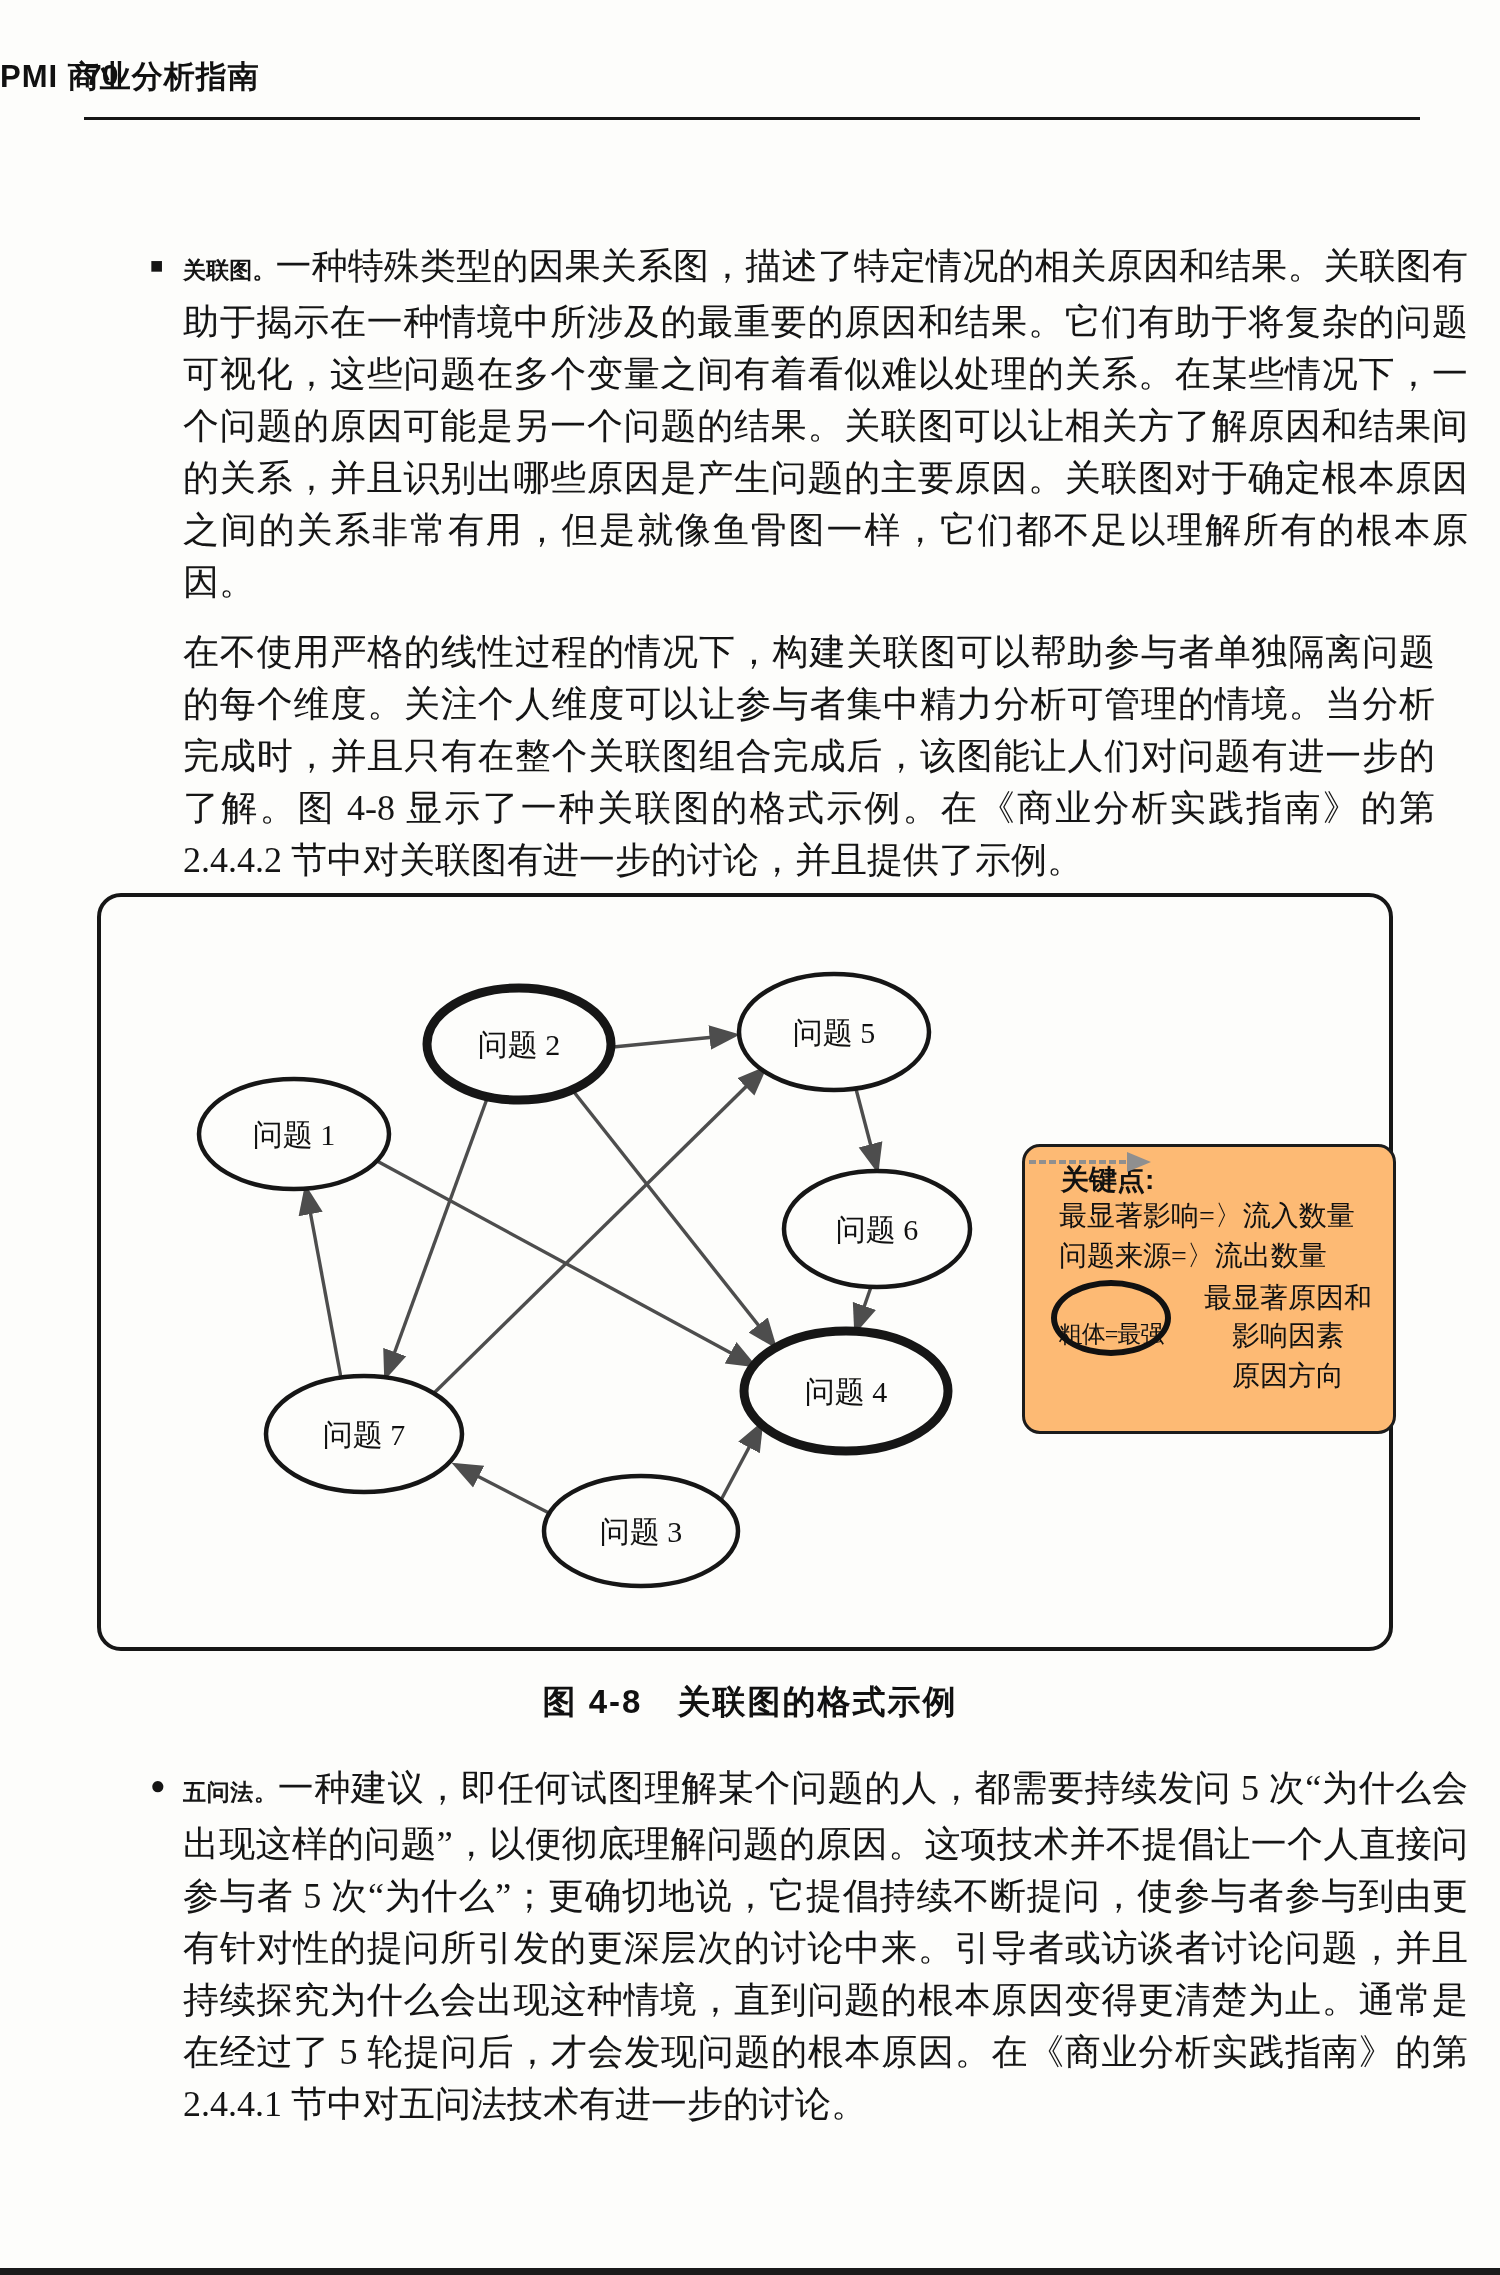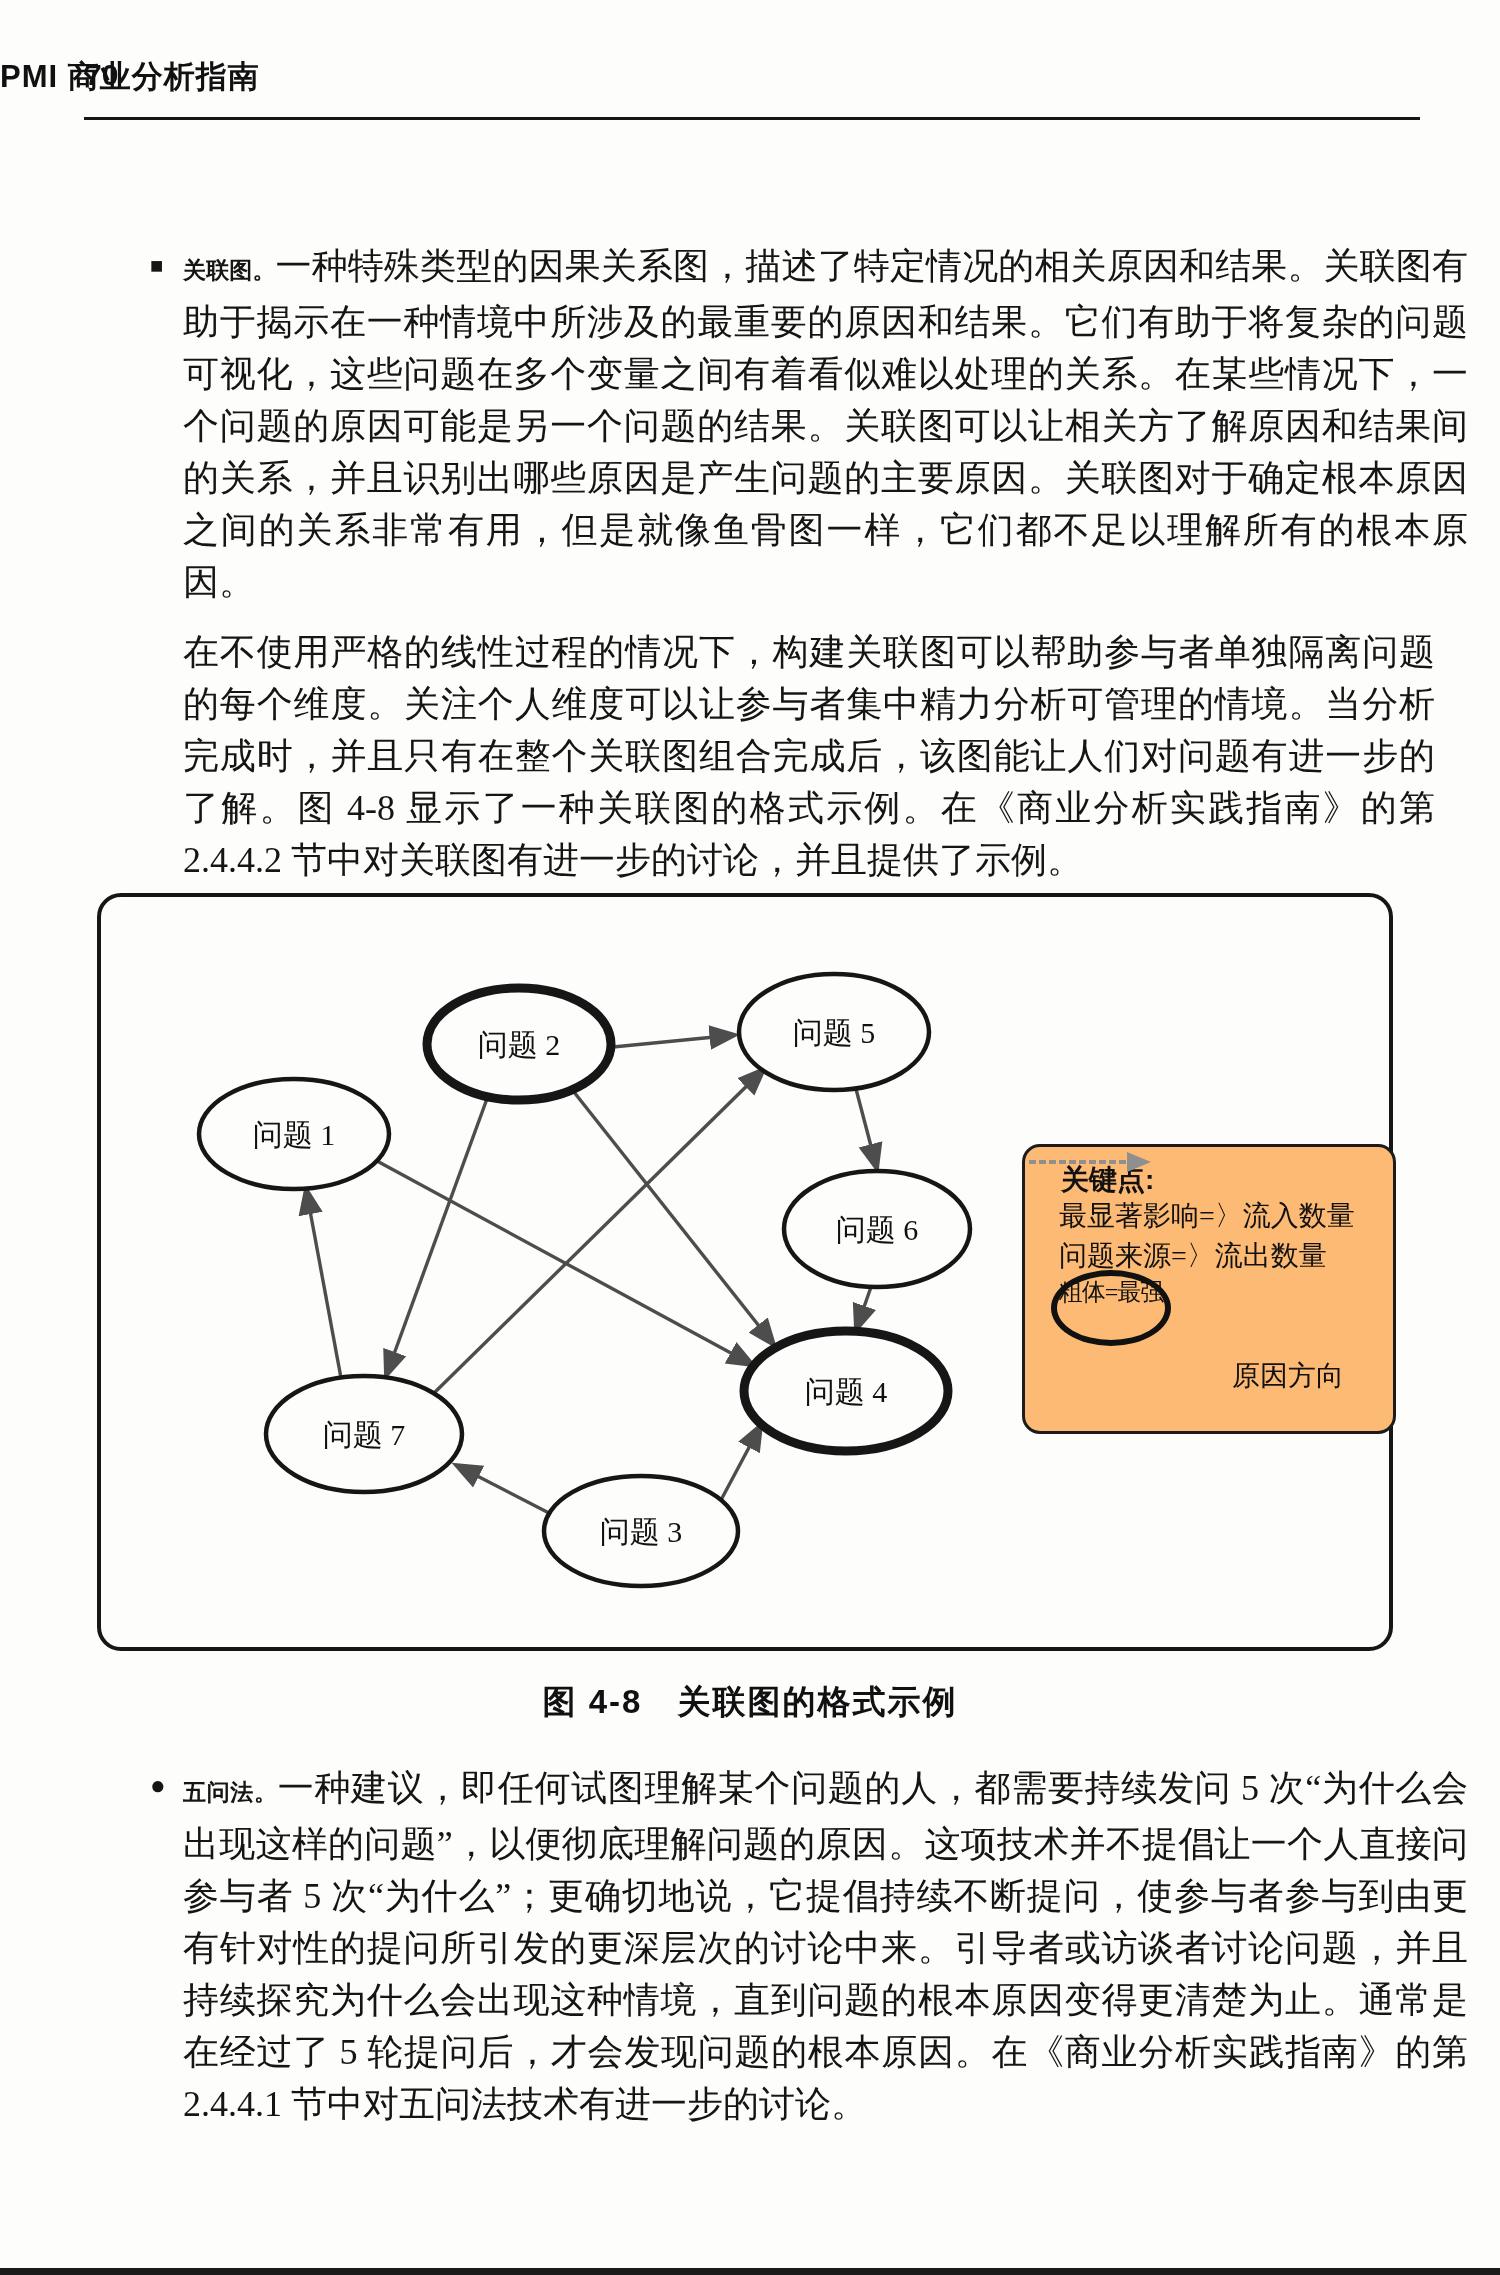--- a/index.html
+++ b/index.html
@@ -54,23 +54,23 @@
     box-sizing:border-box;background:#fdba74;
   }
   .legend-title{
     position:absolute;left:36px;top:14px;
     font-weight:bold;font-size:28px;
     font-family:"Liberation Sans","DejaVu Sans",sans-serif;
   }
   .legend-rule1{position:absolute;left:34px;top:50px;font-size:28px;}
   .legend-rule2{position:absolute;left:34px;top:90px;font-size:28px;}
   .legend-ellipse{
-    position:absolute;left:26px;top:123px;width:120px;height:76px;
+    position:absolute;left:26px;top:133px;width:120px;height:76px;
     border:6px solid #111;border-radius:50%;
-    display:flex;align-items:flex-start;justify-content:center;
+    display:flex;align-items:flex-end;justify-content:center;
     box-sizing:border-box;
   }
   .legend-ellipse span{font-size:24px;letter-spacing:-1px;}
   .legend-boldmeaning{
     position:absolute;left:162px;top:132px;width:202px;
     text-align:center;font-size:28px;line-height:38px;
   }
   .legend-arrowmeaning{
     position:absolute;left:162px;top:210px;width:202px;
     text-align:center;font-size:28px;
@@ -149,20 +149,24 @@
       </g>
     </svg>
 
   <div class="legend">
     <div class="legend-title">关键点:</div>
     <div class="legend-rule1">最显著影响=〉流入数量</div>
     <div class="legend-rule2">问题来源=〉流出数量</div>
     <div class="legend-ellipse">
       <span>粗体=最强</span>
     </div>
+    <div class="legend-boldmeaning">
+      <div>最显著原因和</div>
+      <div>影响因素</div>
+    </div>
     <svg class="legend-arrow" width="130" height="30" viewBox="0 0 130 30">
       <line x1="4" y1="15" x2="104" y2="15" stroke="#8f8f8f" stroke-width="4" stroke-dasharray="7 3"></line>
       <polygon points="102,5 126,15 102,25" fill="#8f8f8f"></polygon>
     </svg>
     <div class="legend-arrowmeaning">原因方向</div>
   </div>
 </div>
 
 <div class="fig-caption">图 4-8　关联图的格式示例</div>
 

